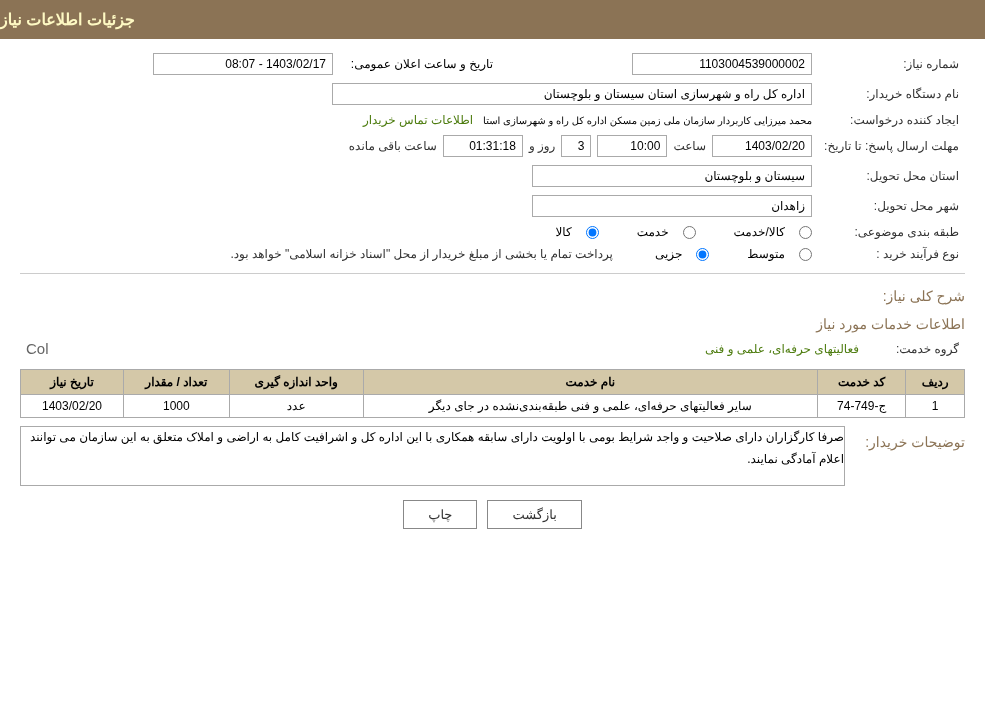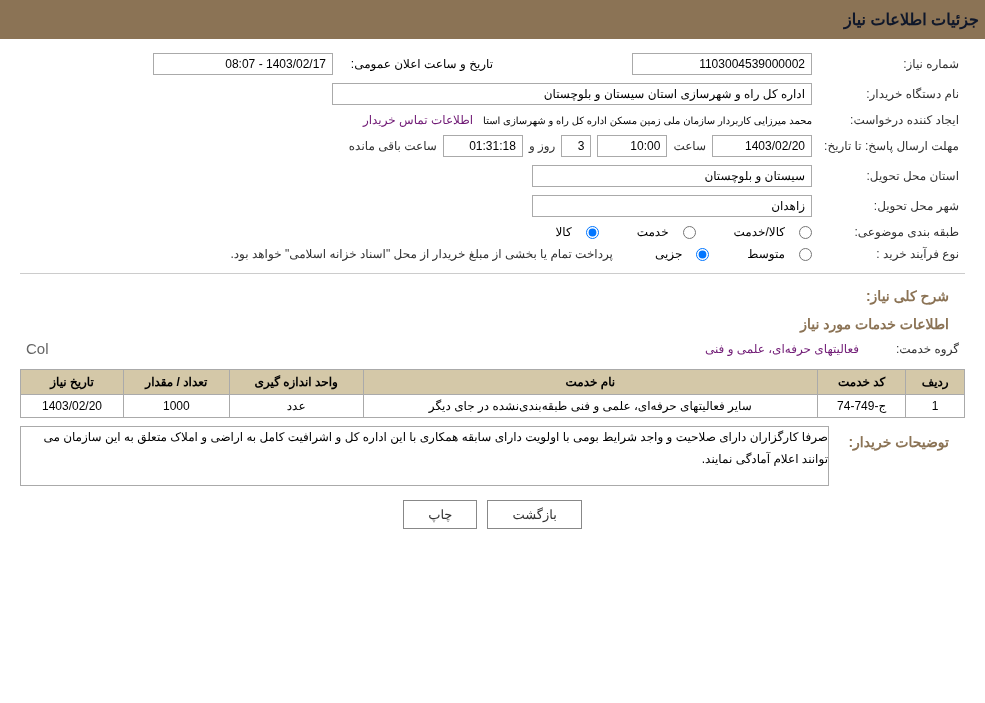--- a/index.html
+++ b/index.html
@@ -10,23 +10,23 @@
       direction: rtl;
     }
     .page-wrapper {
       width: 985px;
       min-height: 703px;
       background: #fff;
       margin: 0 auto;
     }
     .header-bar {
       background: #8B7355;
-      color: #0f172a;
-      text-align: right;
-      padding: 10px 6px;
+      color: #fef9c3;
+      text-align: left;
+      padding: 10px 0;
       font-size: 16px;
       font-weight: bold;
     }
     .content {
       padding: 10px 20px;
     }
     .info-table {
       width: 100%;
       border-collapse: collapse;
       margin-bottom: 8px;
@@ -54,28 +54,28 @@
       direction: rtl;
       display: inline-block;
     }
     .input-medium { width: 200px; }
     .row-flex {
       display: flex;
       align-items: center;
       gap: 6px;
     }
     .blue-link {
-      color: #701a75;
+      color: #4d7c0f;
       font-size: 12px;
     }
     .section-title {
       color: #8B7355;
       font-size: 14px;
-      font-weight: bold;
-      margin: 8px 16px 4px 0;
+      font-weight: normal;
+      margin: 8px 0 4px 0;
       text-align: right;
     }
     .radio-group {
       display: flex;
       gap: 16px;
       align-items: center;
       direction: rtl;
     }
     .radio-group label {
       display: flex;

